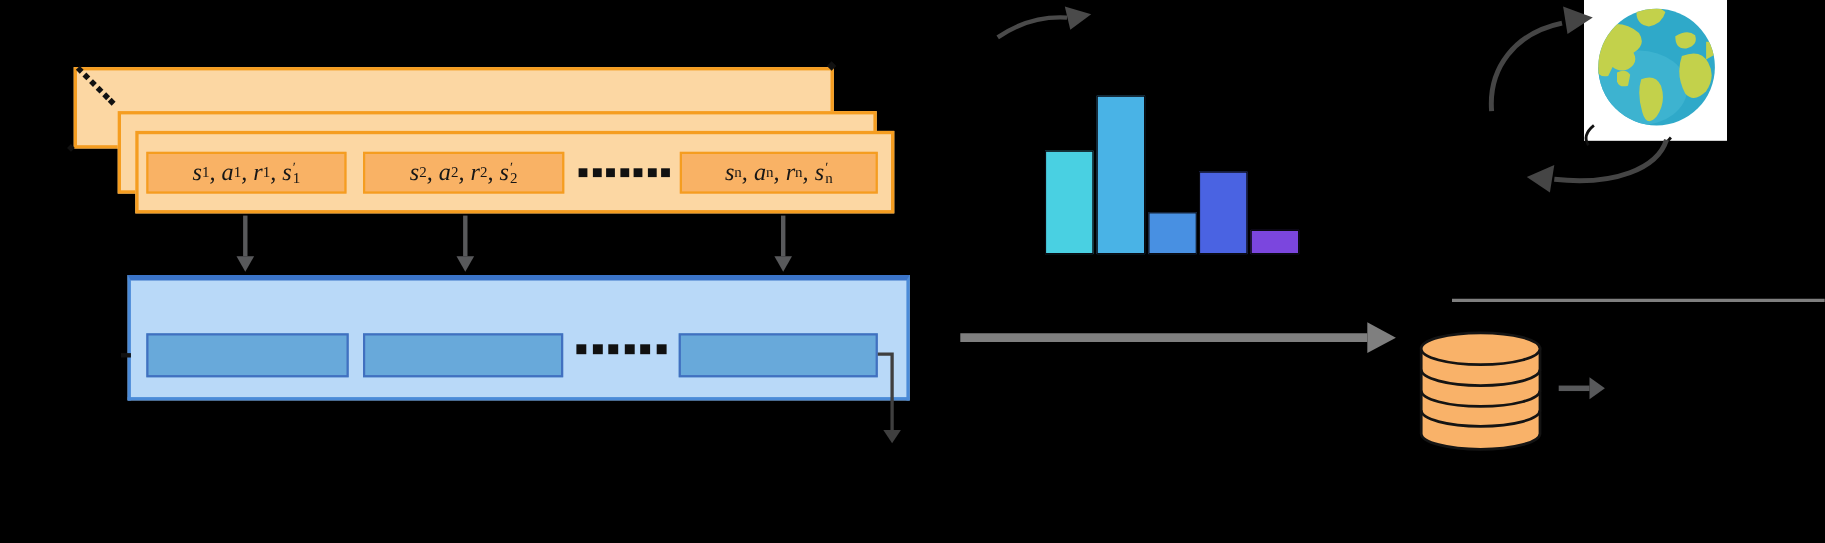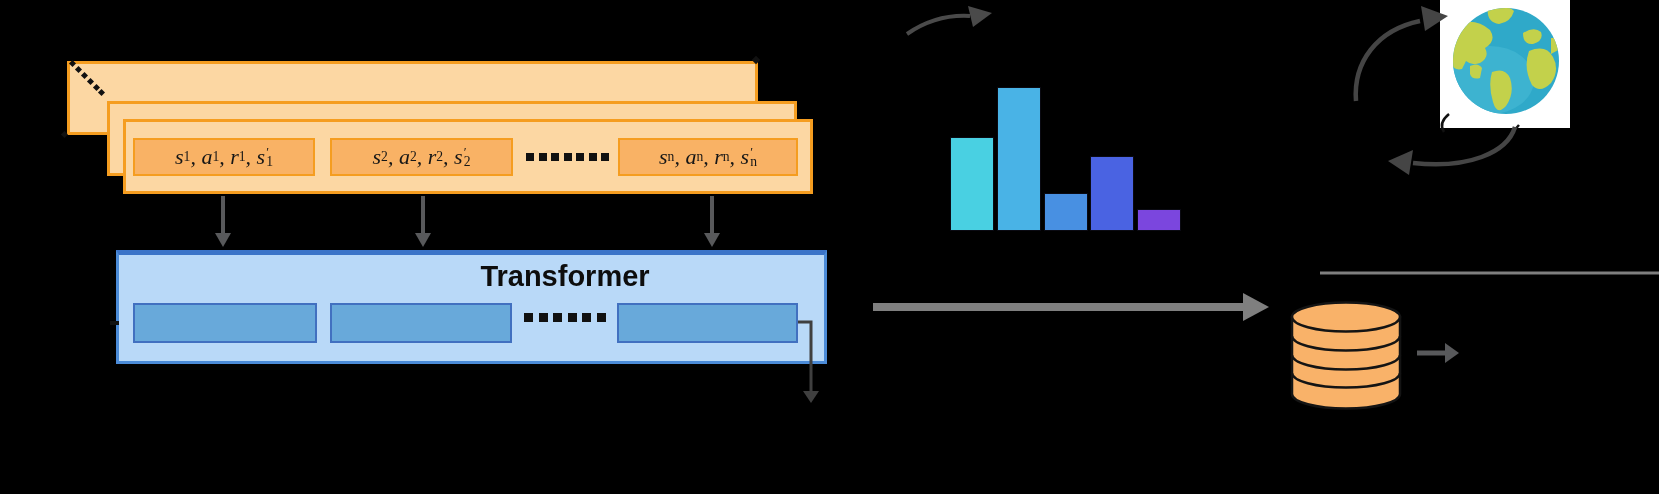--- a/index.html
+++ b/index.html
@@ -75,21 +75,20 @@
       <span class="dot"></span>
       <span class="dot"></span>
       <span class="dot"></span>
       <span class="dot"></span>
       <span class="dot"></span>
       <span class="dot"></span>
       <span class="dot"></span>
     </div>
 
   <div id="transformer"></div>
-  <div id="transformer-label">Transformer</div>
   <div class="t-cell" style="left:133px;top:303px;width:184px;"></div>
   <div class="t-cell" style="left:330px;top:303px;width:182px;"></div>
   <div class="t-cell" style="left:617px;top:303px;width:181px;"></div>
   <div class="dotrow d9" style="left:524px;top:313px;">
       <span class="dot"></span>
       <span class="dot"></span>
       <span class="dot"></span>
       <span class="dot"></span>
       <span class="dot"></span>
       <span class="dot"></span>

